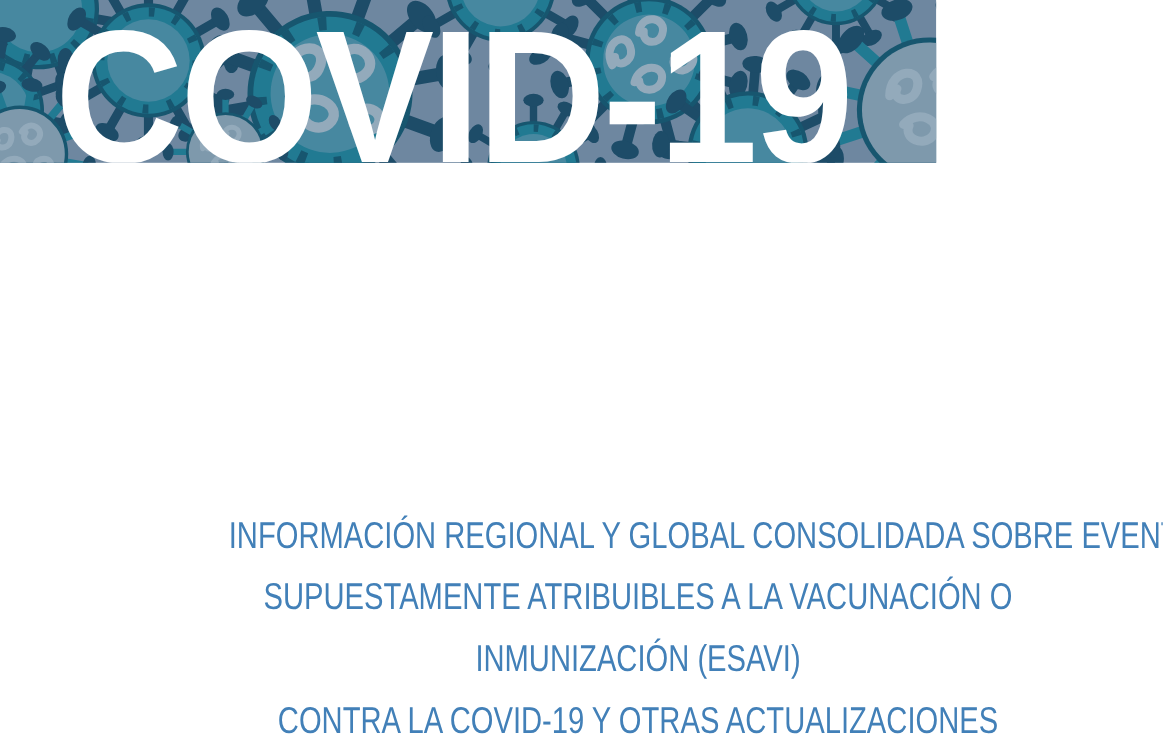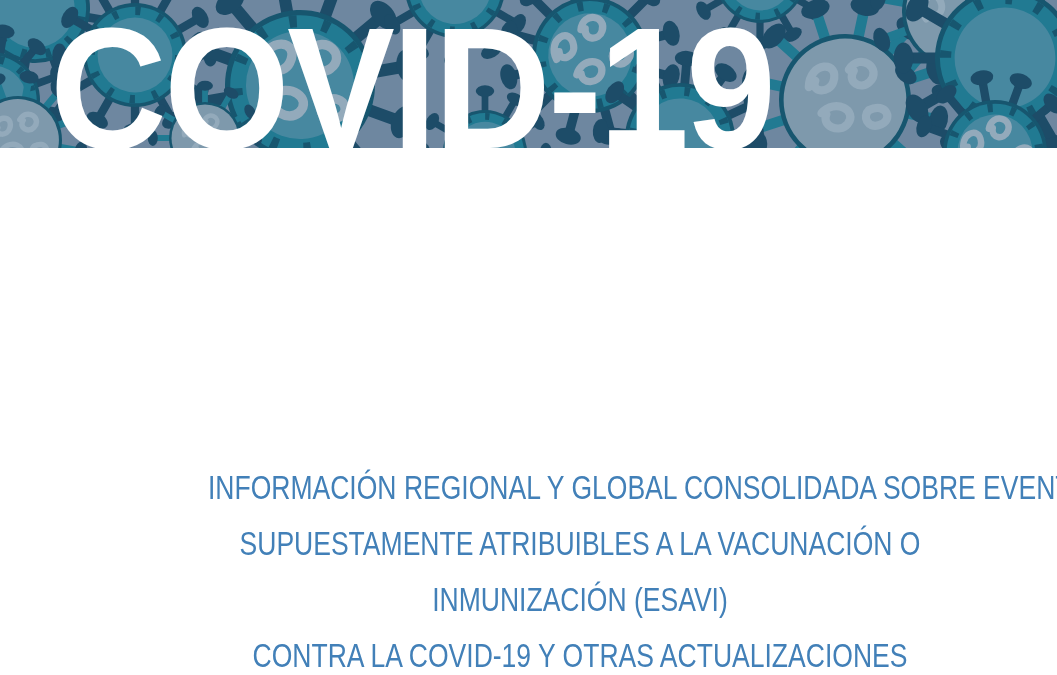--- a/index.html
+++ b/index.html
@@ -18,21 +18,21 @@
   *{margin:0;padding:0;box-sizing:border-box;}
   html,body{width:1057px;height:675px;overflow:hidden;}
   body{
     background:var(--page-bg,#fff);
     font-family:"Liberation Sans","DejaVu Sans",sans-serif;
     position:relative;
   }
   .banner{
     position:absolute;
     left:0;top:0;
-    width:1057px;height:148px;
+    width:851px;height:148px;
     background:var(--banner-bg,#6E87A0);
     overflow:hidden;
   }
   .virus-pattern{
     position:absolute;
     left:0;top:0;
     width:1057px;height:148px;
     display:block;
   }
   .f-spike{fill:var(--virus-spike,#1D4C68);}

